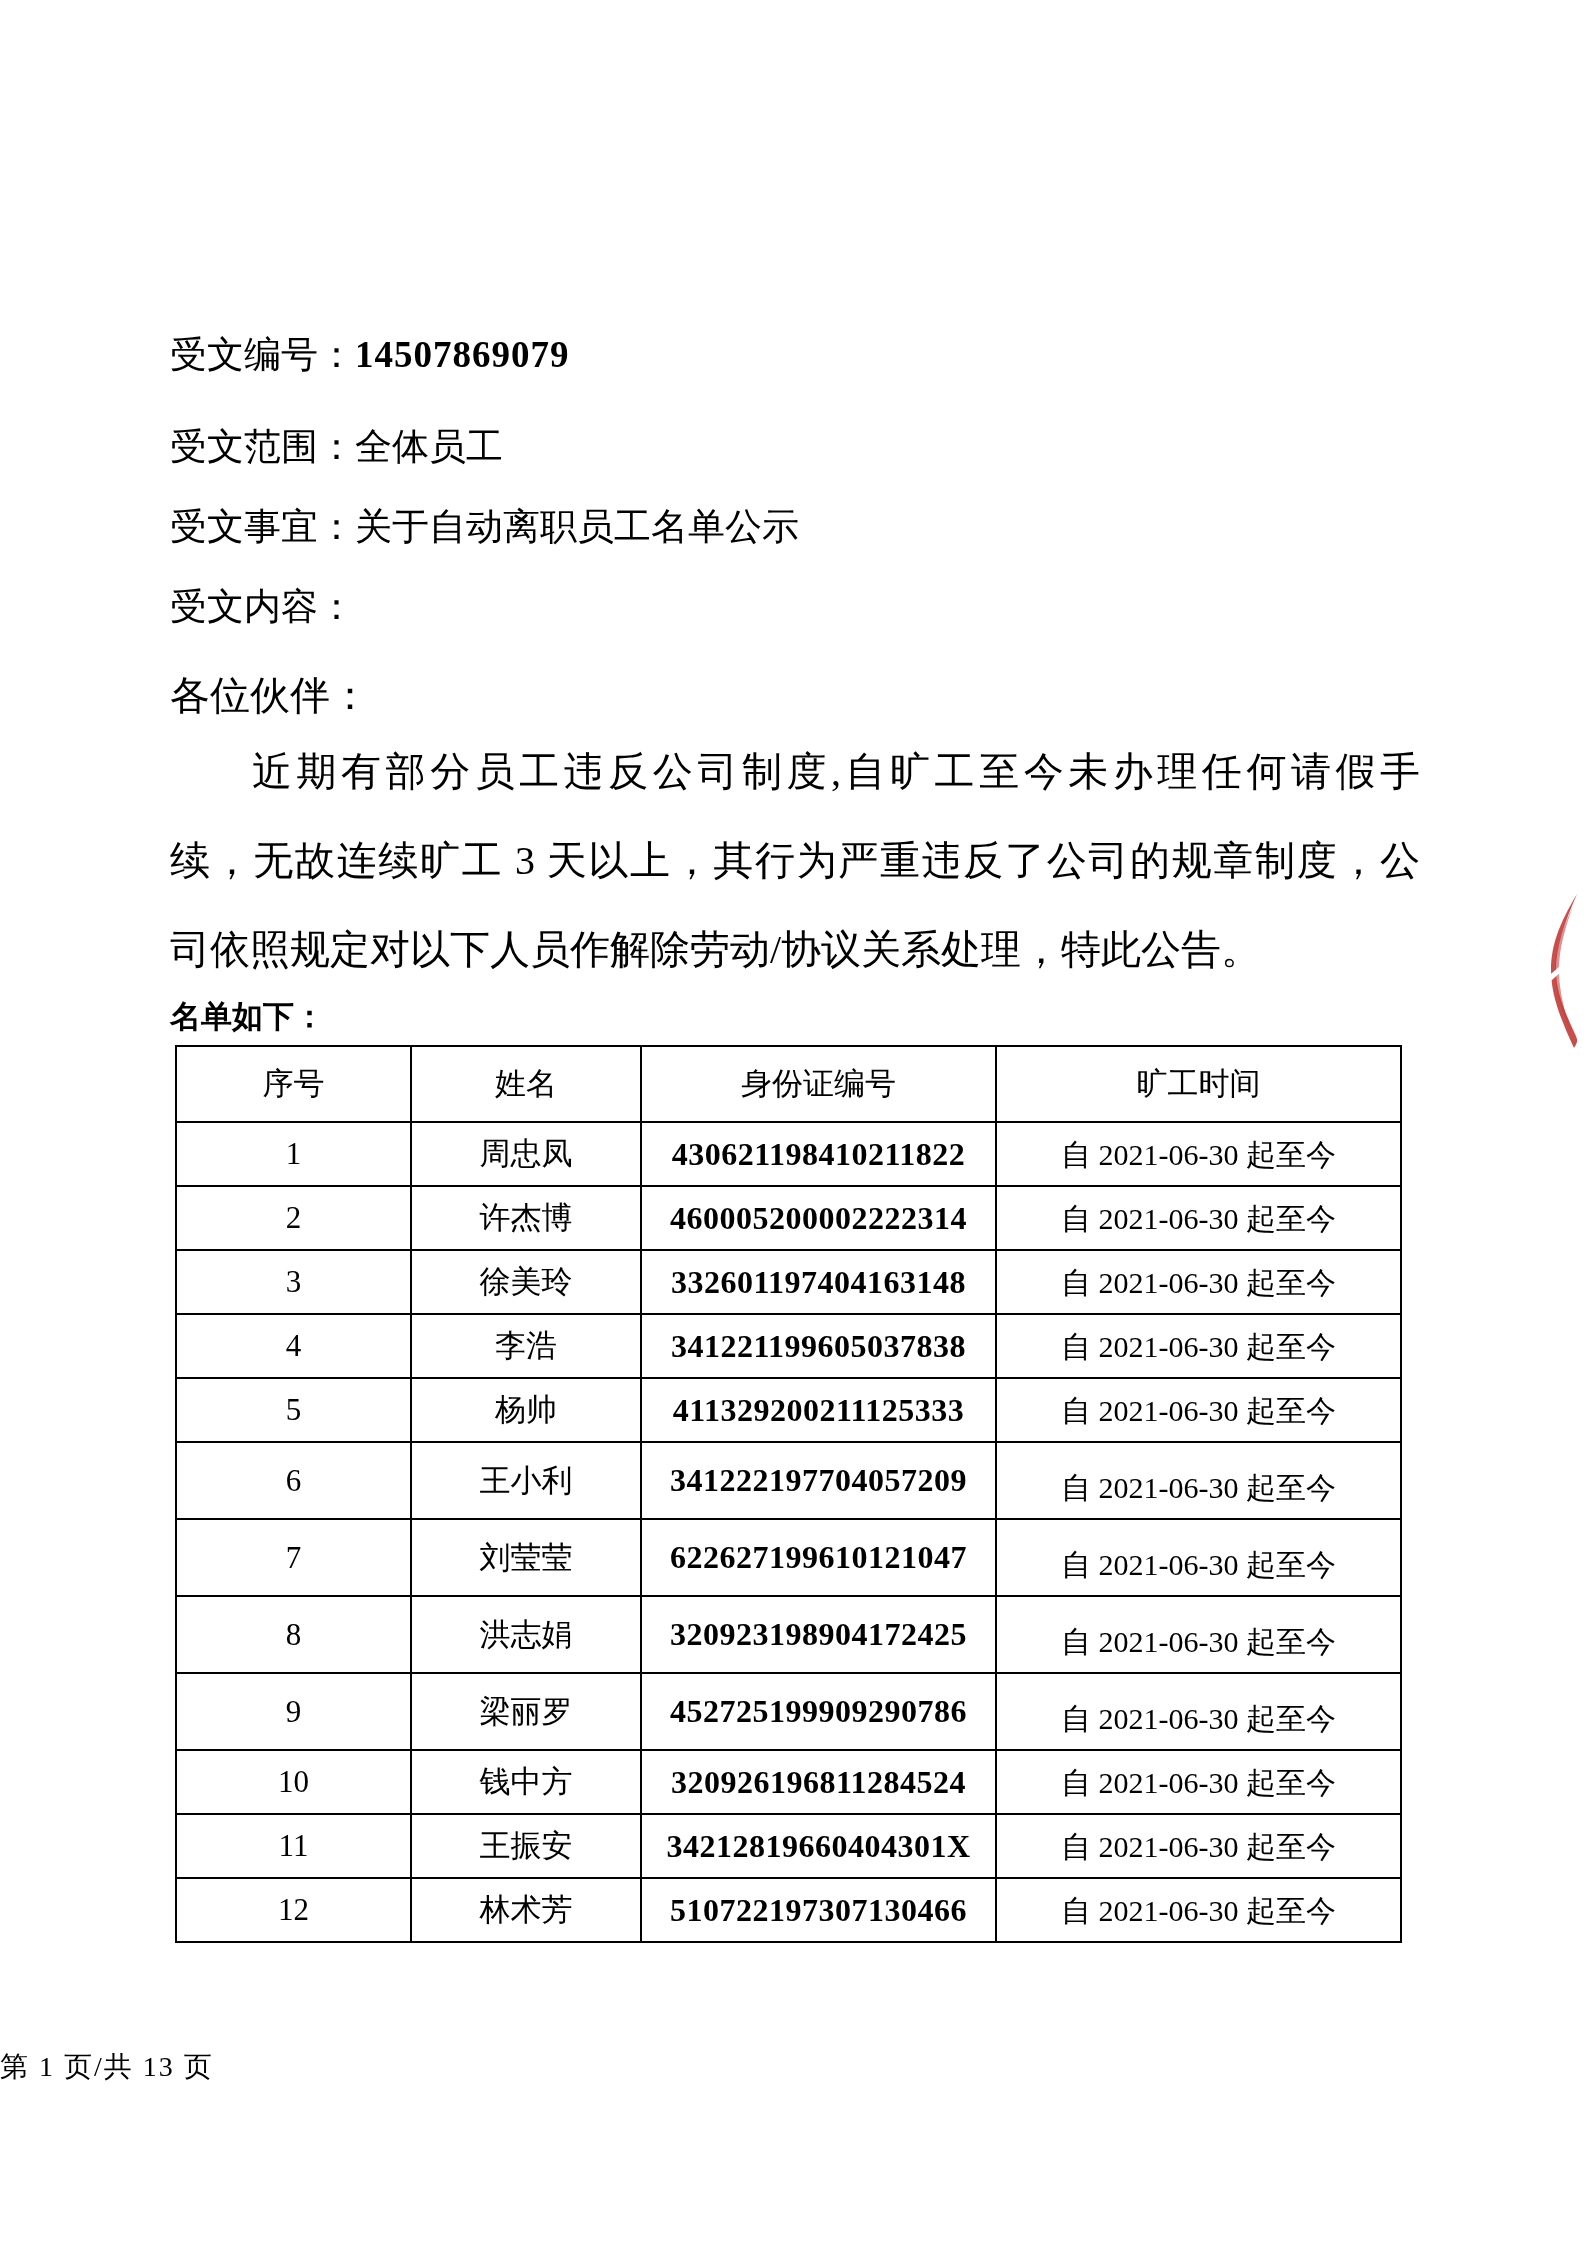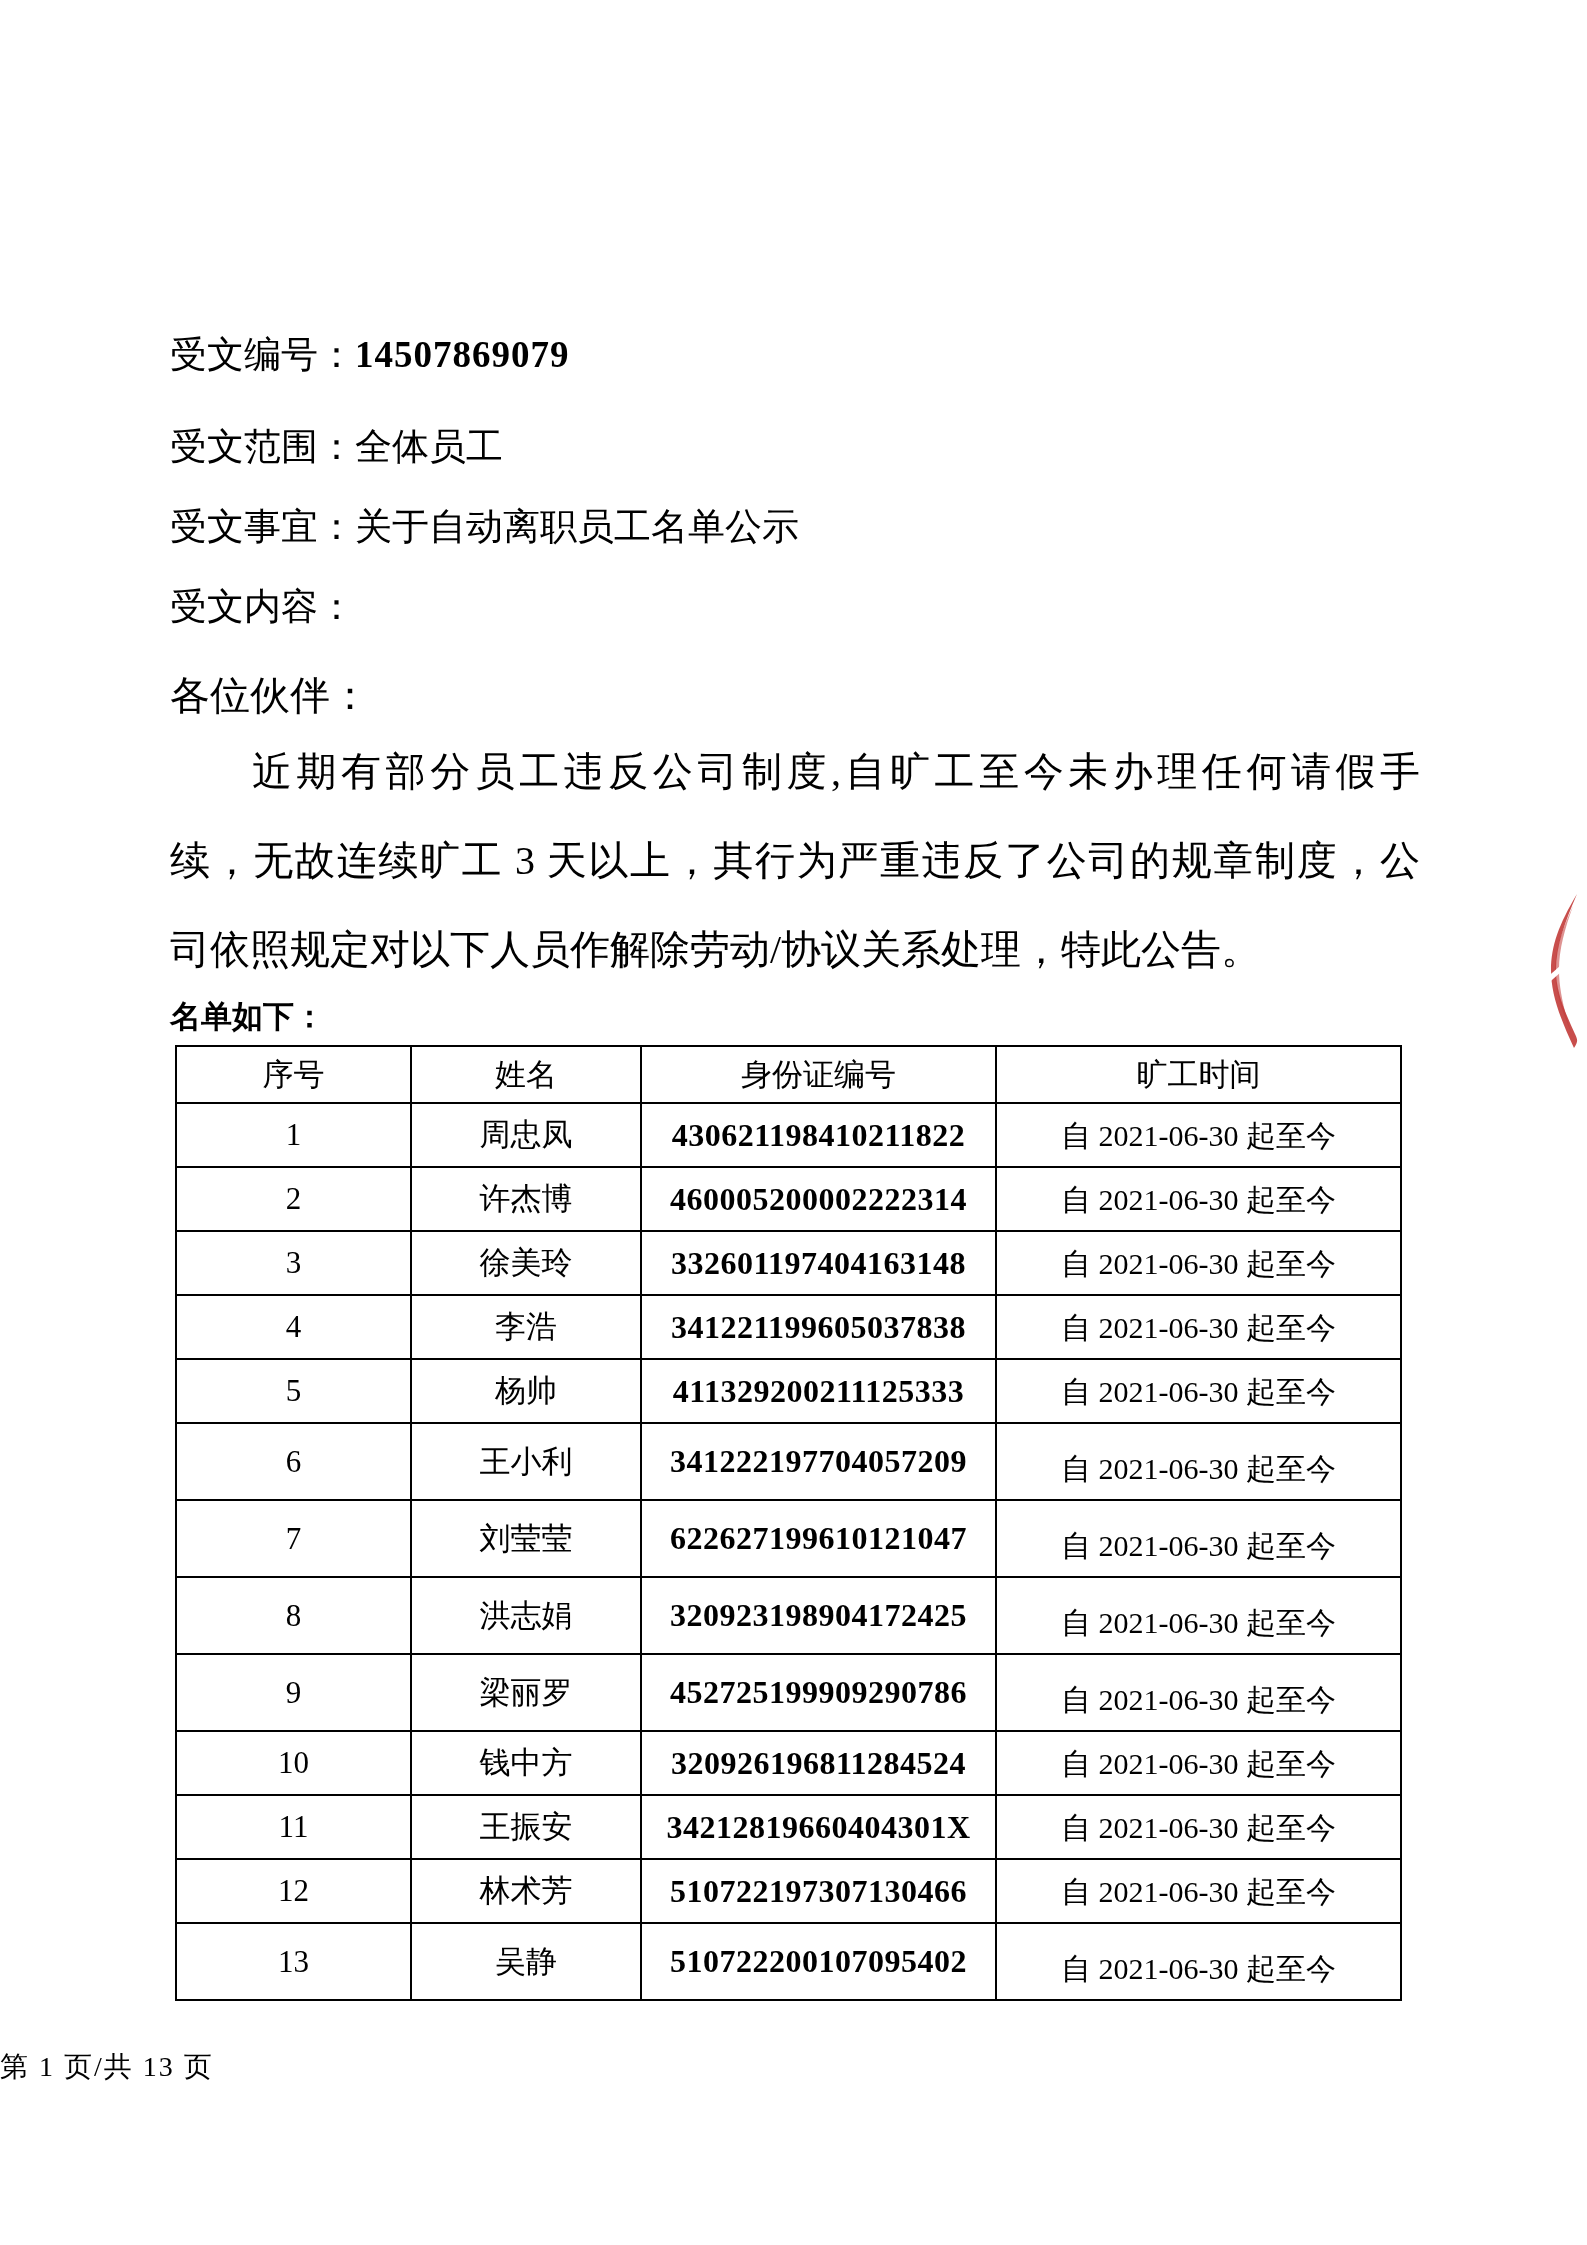--- a/index.html
+++ b/index.html
@@ -35,21 +35,21 @@
   .list-intro { position:absolute; left:170px; top:996px; font-size:31px; font-weight:bold; }
 
   .doc-table {
     position:absolute; left:175px; top:1045px; width:1225px;
     border-collapse:collapse; table-layout:fixed;
   }
   .doc-table th, .doc-table td {
     border:2px solid #000; text-align:center; padding:0;
     overflow:hidden;
   }
-  .doc-table thead tr { height:57px; }
+  .doc-table thead tr { height:76px; }
   .doc-table th { font-size:31px; font-weight:normal; vertical-align:middle; }
   .doc-table tbody tr { height:64px; }
   .doc-table tbody tr:nth-child(6),
   .doc-table tbody tr:nth-child(7),
   .doc-table tbody tr:nth-child(8),
   .doc-table tbody tr:nth-child(9),
   .doc-table tbody tr:nth-child(13) { height:77px; }
   .c-no   { font-size:31px; vertical-align:middle; }
   .c-name { font-size:31px; vertical-align:middle; }
   .c-id   { font-size:32px; font-weight:bold; letter-spacing:0.5px; vertical-align:middle;font-family:Liberation Serif, serif; }
@@ -187,26 +187,20 @@
       <td class="c-time">自 2021-06-30 起至今</td>
     </tr>
 
     <tr>
       <td class="c-no">12</td>
       <td class="c-name">林术芳</td>
       <td class="c-id">510722197307130466</td>
       <td class="c-time">自 2021-06-30 起至今</td>
     </tr>
 
-    <tr>
-      <td class="c-no">13</td>
-      <td class="c-name">吴静</td>
-      <td class="c-id">510722200107095402</td>
-      <td class="c-time">自 2021-06-30 起至今</td>
-    </tr>
   </tbody>
   </table>
 
   <div class="footer">第 1 页/共 13 页</div>
 
   <svg class="stamp" viewBox="0 0 47 170" aria-hidden="true">
     <path opacity="0.9" d="M37 8 C19 38 11 60 11 84 C11 108 20 132 34 162 C38 156 38 154 35 148 C25 126 16 106 16 84 C16 60 25 36 37 8 Z" fill="#c23b38"></path>
     <path opacity="0.55" d="M33 20 C22 44 15 64 15 84 C15 104 22 126 31 146 C24 124 19 103 19 84 C19 63 25 42 33 20 Z" fill="#c23b38"></path>
     <line x1="8" y1="94" x2="33" y2="72" stroke="#ffffff" stroke-width="5"></line>
   </svg>

